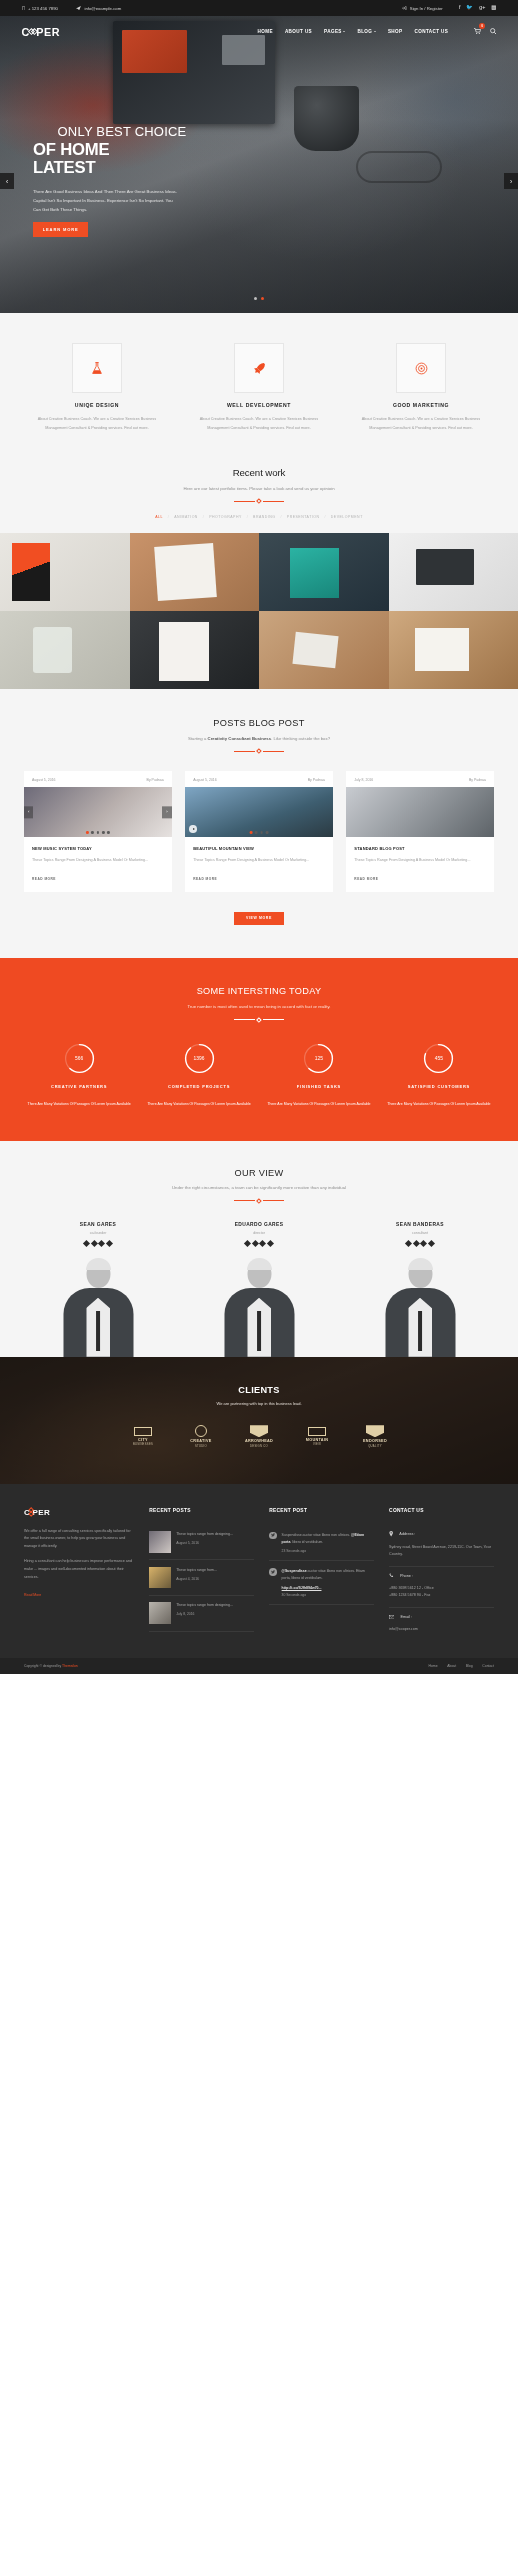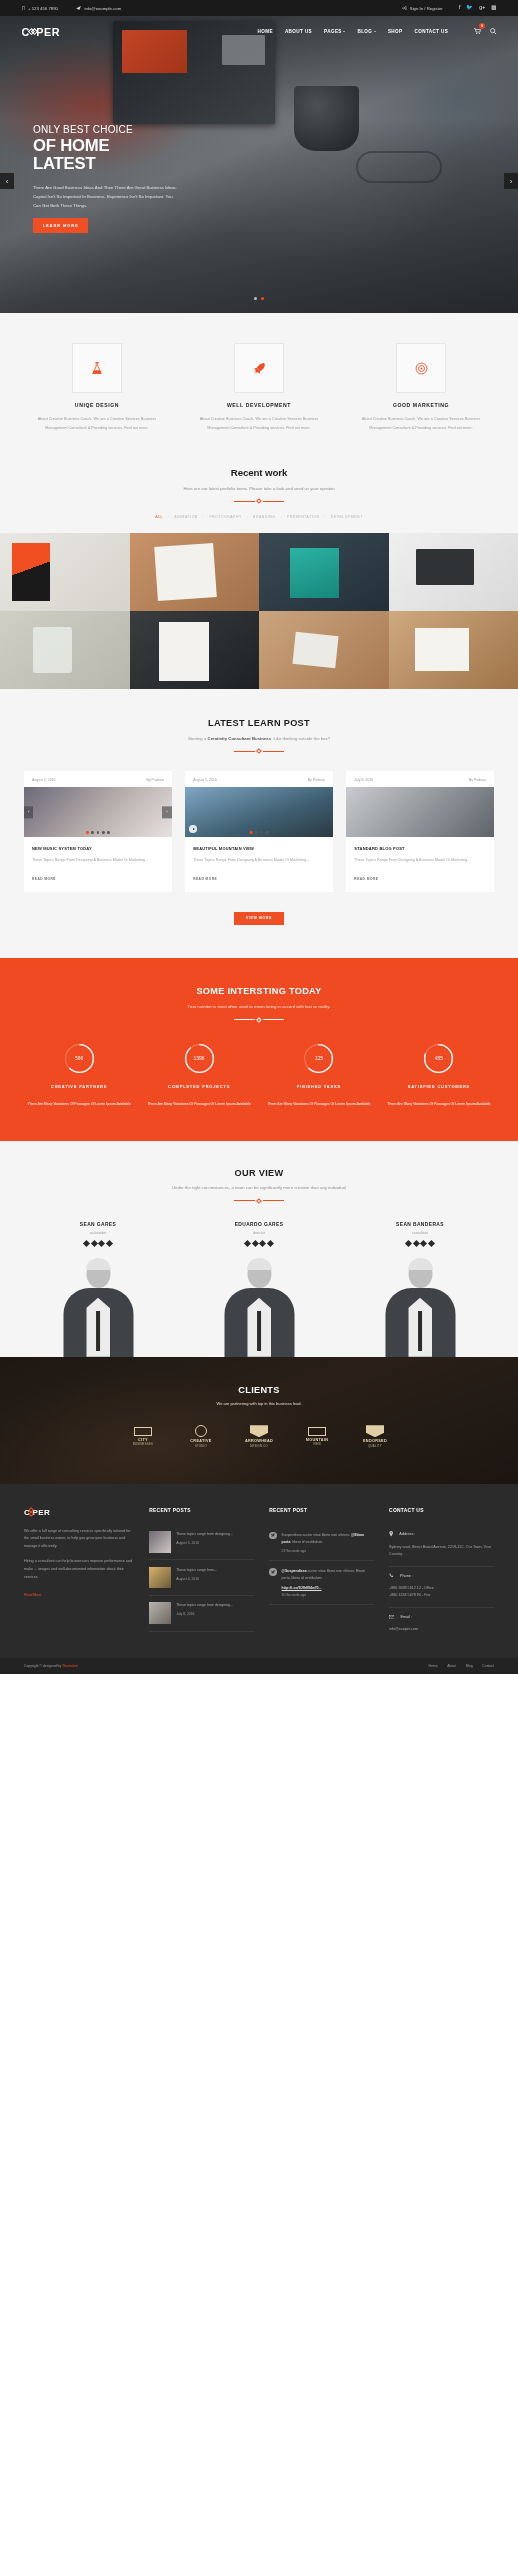--- a/index.html
+++ b/index.html
@@ -67,21 +67,21 @@
   .cart { position: relative; }
   .cart .badge {
     position: absolute; top: -3.2px; right: -3.8px; background: #e8441f; color: #fff;
     font-size: 3.2px; font-weight: 700; border-radius: 50%; width: 6px; height: 6px;
     display: flex; align-items: center; justify-content: center;
   }
 
   
   .hero-inner { position: absolute; left: 0; right: 0; top: 0; bottom: 0; }
   .hero-copy { position: absolute; left: 33px; top: 108px; width: 178px; }
-  .hero-sup { color: #fff; font-size: 10px; font-weight: 400; letter-spacing: 0.2px; margin-bottom: 1.6px; }
+  .hero-sup { color: #fff; font-size: 13px; font-weight: 400; letter-spacing: 0.2px; margin-bottom: 1.6px; text-align: center; }
   .hero-h1 { color: #fff; font-size: 16.7px; font-weight: 700; line-height: 1.12; letter-spacing: -0.2px; }
   .hero-p { color: #e4e4e4; font-size: 4.3px; line-height: 2.1; margin-top: 8.6px; width: 145px; }
   .btn-primary {
     display: inline-block; background: #f04e23; color: #fff; font-size: 4px;
     font-weight: 700; letter-spacing: 0.9px; padding: 4.9px 9.7px; margin-top: 8.6px;
     text-decoration: none; border: none; cursor: pointer;
   }
   .slider-arrow {
     position: absolute; top: 157px; width: 14px; height: 16px; background: rgba(25,25,25,.82);
     color: #fff; display: flex; align-items: center; justify-content: center;
@@ -99,21 +99,21 @@
   .svc { flex: 1; text-align: center; }
   .svc-ico {
     width: 50px; height: 50px; margin: 0 auto 8.6px; border: 0.5px solid #e6e6e6;
     background: #fafafa; display: flex; align-items: center; justify-content: center;
   }
   .svc h3 { font-size: 5.1px; font-weight: 700; letter-spacing: 0.6px; color: #222; margin-bottom: 7.6px; }
   .svc p { font-size: 3.8px; line-height: 2.2; color: #9a9a9a; padding: 0 9.7px; }
 
   
   .recent { background: #f5f5f5; padding: 3.2px 0 0; text-align: center; }
-  .sec-title { font-size: 9.7px; font-weight: 700; color: #1d1d1d; letter-spacing: -0.1px; }
+  .sec-title { font-size: 9.7px; font-weight: 400; color: #1d1d1d; letter-spacing: -0.1px; }
   .sec-title.caps { font-size: 9.2px; letter-spacing: 0.3px; }
   .sec-sub { font-size: 4.3px; color: #8e8e8e; margin-top: 7.6px; }
   .sec-sub b { color: #575757; }
   .divider { display: flex; align-items: center; justify-content: center; margin: 8.6px 0 0; }
   .divider span { width: 20.5px; height: 0.5px; background: #f04e23; display: block; }
   .divider i { width: 3.8px; height: 3.8px; border: 0.5px solid #f04e23; transform: rotate(45deg); display: block; margin: 0 2.2px; }
   .divider.light span { background: #fff; }
   .divider.light i { border-color: #fff; }
   .filters { display: flex; justify-content: center; gap: 4.9px; margin-top: 12px; font-size: 3.5px; letter-spacing: 0.5px; color: #b6b6b6; }
   .filters a { color: #b6b6b6; text-decoration: none; }
@@ -428,21 +428,21 @@
       <div class="tile t4"></div>
       <div class="tile t5"></div>
       <div class="tile t6"></div>
       <div class="tile t7"></div>
       <div class="tile t8"></div>
     </div>
   </section>
 
   <section class="blog">
     <div class="container">
-      <h2 class="sec-title caps">LATEST LEARN POST</h2>
+      <h2 class="sec-title caps">POSTS BLOG POST</h2>
       <div class="sec-sub">
         <span>Starting a </span><b>Creativity Consultant Business</b><span>. Like thinking outside the box?</span>
       </div>
       <div class="divider">
           <span></span>
           <i></i>
           <span></span>
         </div>
 
       <div class="blog-row">

